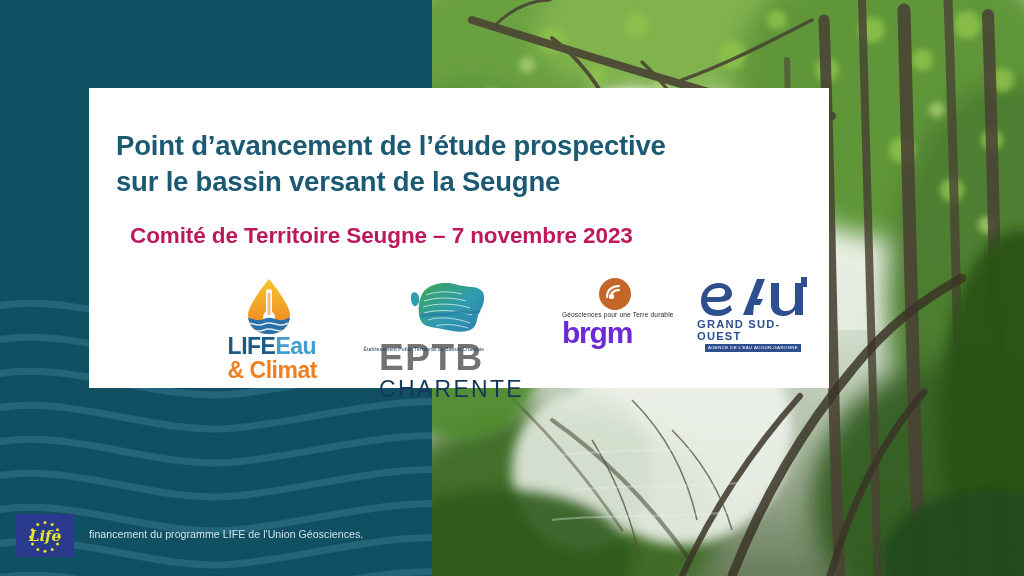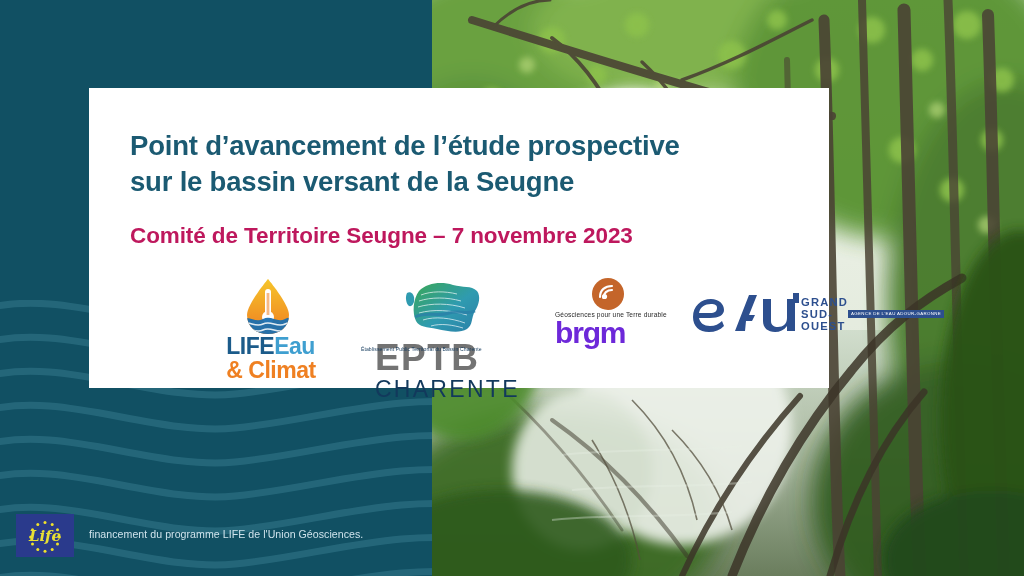--- a/index.html
+++ b/index.html
@@ -33,21 +33,21 @@
   .photo svg { display:block; width:592px; height:576px; }
 
   
   .card {
     position:absolute; left:89px; top:88px; width:740px; height:300px;
     background:#ffffff;
     z-index:5;
   }
 
   .title {
-    position:absolute; left:41px; top:40px; width:670px;
+    position:absolute; left:27px; top:40px; width:670px;
     font-size:27.5px; font-weight:bold; line-height:1.30;
     color:#1b5a72; letter-spacing:-0.2px;
   }
   .subtitle {
     position:absolute; left:41px; top:134px; width:670px;
     font-size:22.5px; font-weight:bold; line-height:1.2;
     color:#be185d; letter-spacing:-0.1px;
   }
 
   
@@ -78,21 +78,21 @@
   }
 
   
   .brgm { width:150px; margin-left:18px; }
   .brgm .circ { width:34px; height:34px; }
   .brgm .txt { margin-left:5px; }
   .brgm .tag { font-size:6.6px; color:#2a2a2a; letter-spacing:0.15px; white-space:nowrap; }
   .brgm .nm  { font-size:30px; font-weight:bold; color:#6d28d9; letter-spacing:-1.2px; line-height:0.92; margin-top:1px; }
 
   
-  .aeag { width:120px; margin-left:18px; flex-direction:row; align-items:center; }
+  .aeag { width:120px; margin-left:18px; flex-direction:column; align-items:center; }
   .aeag .eau-mark { height:40px; }
   .aeag .gso { font-size:11.2px; font-weight:bold; color:#2d4f8e; letter-spacing:1.2px; margin-top:1px; }
   .aeag .bar {
     background:#2d4f8e; color:#ffffff; font-size:4.4px; letter-spacing:0.35px;
     padding:1.5px 3px 1.5px; margin-top:1.5px; white-space:nowrap;
   }
 
   
   .footer {
     position:absolute; left:16px; bottom:17px; width:430px; height:48px;

